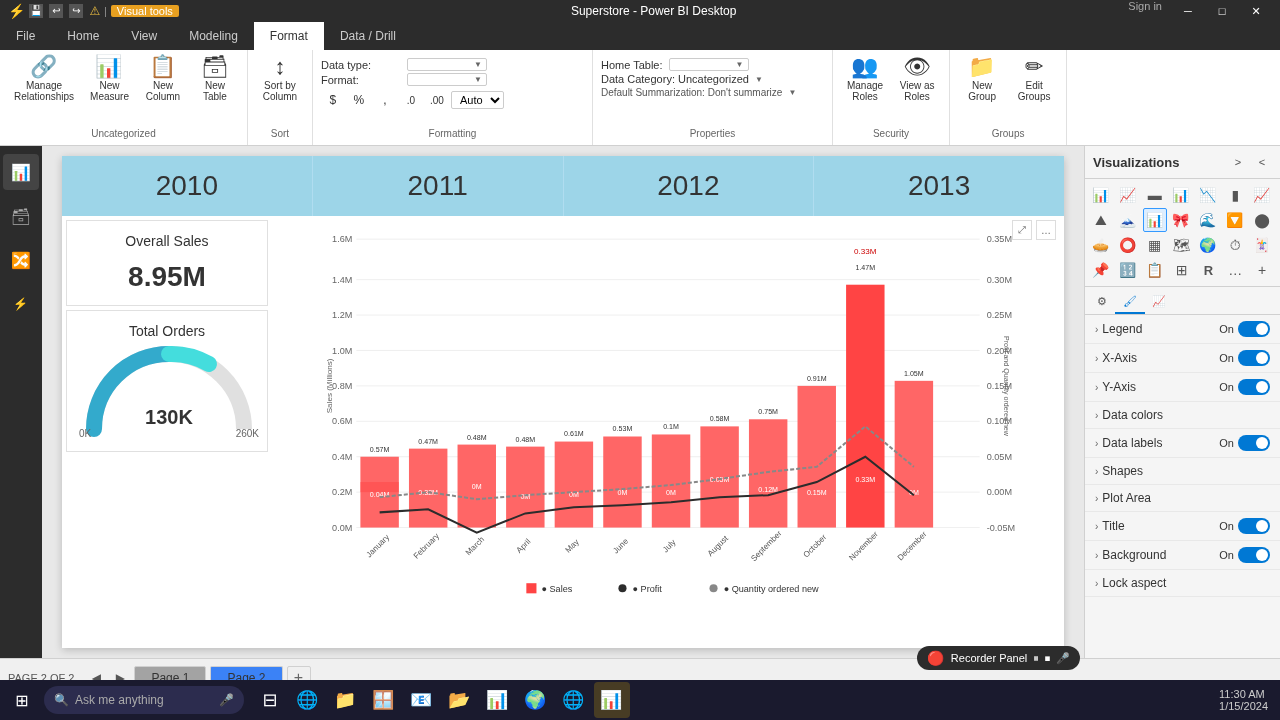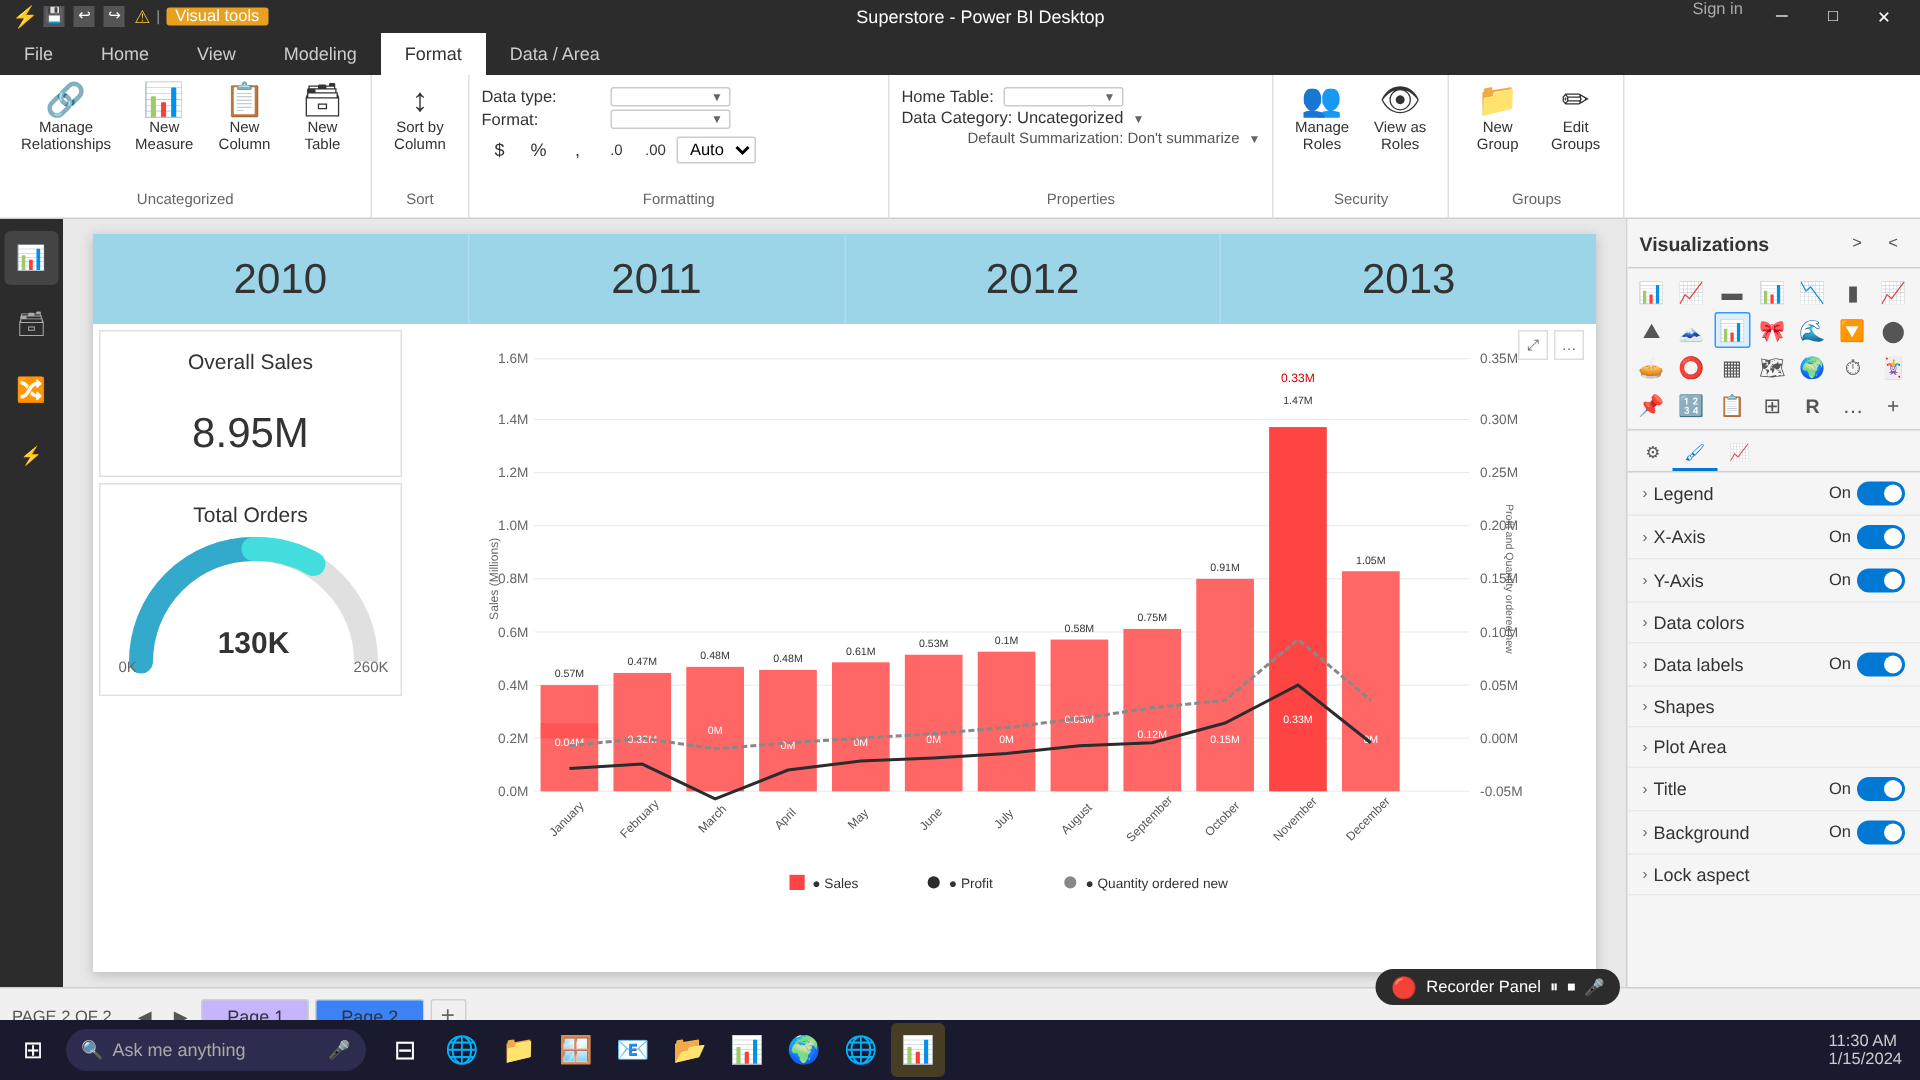--- a/index.html
+++ b/index.html
@@ -179,21 +179,21 @@
       bottom: 0;
     }
     .kpi-card {
       border: 1px solid #e0e0e0;
       margin: 4px;
       padding: 12px;
       background: white;
       text-align: center;
     }
     .kpi-title { font-size: 14px; color: #333; font-weight: 500; }
-    .kpi-value { font-size: 28px; font-weight: 400; color: #333; margin-top: 24px; }
+    .kpi-value { font-size: 28px; font-weight: 700; color: #333; margin-top: 12px; }
 
     
     .gauge-container {
       position: relative;
       width: 180px;
       height: 100px;
       margin: 0 auto;
     }
     .gauge-label-min { position: absolute; bottom: 0; left: 0; font-size: 10px; color: #666; }
     .gauge-label-max { position: absolute; bottom: 0; right: 0; font-size: 10px; color: #666; }
@@ -321,21 +321,21 @@
       background: white;
       border-radius: 50%;
       position: absolute;
       top: 2px;
       transition: left 0.1s;
     }
     .toggle-switch.on .toggle-knob { left: 18px; }
     .page-tab {
       padding: 4px 16px;
       border: 1px solid #d0d0d0;
-      background: #c4b5fd;
+      background: #a3a3a3;
       font-size: 12px;
       cursor: pointer;
       border-radius: 2px 2px 0 0;
       color: #333;
     }
     .page-tab.active { background: #3b82f6; border-bottom-color: white; font-weight: 500; }
     .page-tab-add {
       width: 24px;
       height: 24px;
       display: flex;
@@ -456,21 +456,21 @@
     <div class="title-bar-btn close">✕</div>
   </div>
 </div>
 
 <div class="ribbon-tabs">
   <div class="ribbon-tab">File</div>
   <div class="ribbon-tab">Home</div>
   <div class="ribbon-tab">View</div>
   <div class="ribbon-tab">Modeling</div>
   <div class="ribbon-tab active">Format</div>
-  <div class="ribbon-tab">Data / Area</div>
+  <div class="ribbon-tab">Data / Drill</div>
 </div>
 
 <div class="ribbon-content">
 
   <div class="ribbon-section">
     <div class="ribbon-section-items">
       <div class="ribbon-btn">
         <span class="icon">🔗</span>
         <span class="label">Manage<br>Relationships</span>
       </div>
@@ -539,21 +539,21 @@
         <span class="prop-value" style="display:flex;align-items:center;justify-content:space-between;">
           <span></span>
           <span class="dropdown-arrow">▼</span>
         </span>
       </div>
       <div class="prop-row">
         <span style="font-size:11px;">Data Category: Uncategorized</span>
         <span class="dropdown-arrow">▼</span>
       </div>
       <div class="prop-row">
-        <span style="font-size:10px;color:#555;margin-left:44px;">Default Summarization: Don't summarize</span>
+        <span style="font-size:10px;color:#555;">Default Summarization: Don't summarize</span>
         <span class="dropdown-arrow">▼</span>
       </div>
     </div>
     <div class="ribbon-section-label">Properties</div>
   </div>
 
   <div class="ribbon-section">
     <div class="ribbon-section-items">
       <div class="ribbon-btn">
         <span class="icon">👥</span>

